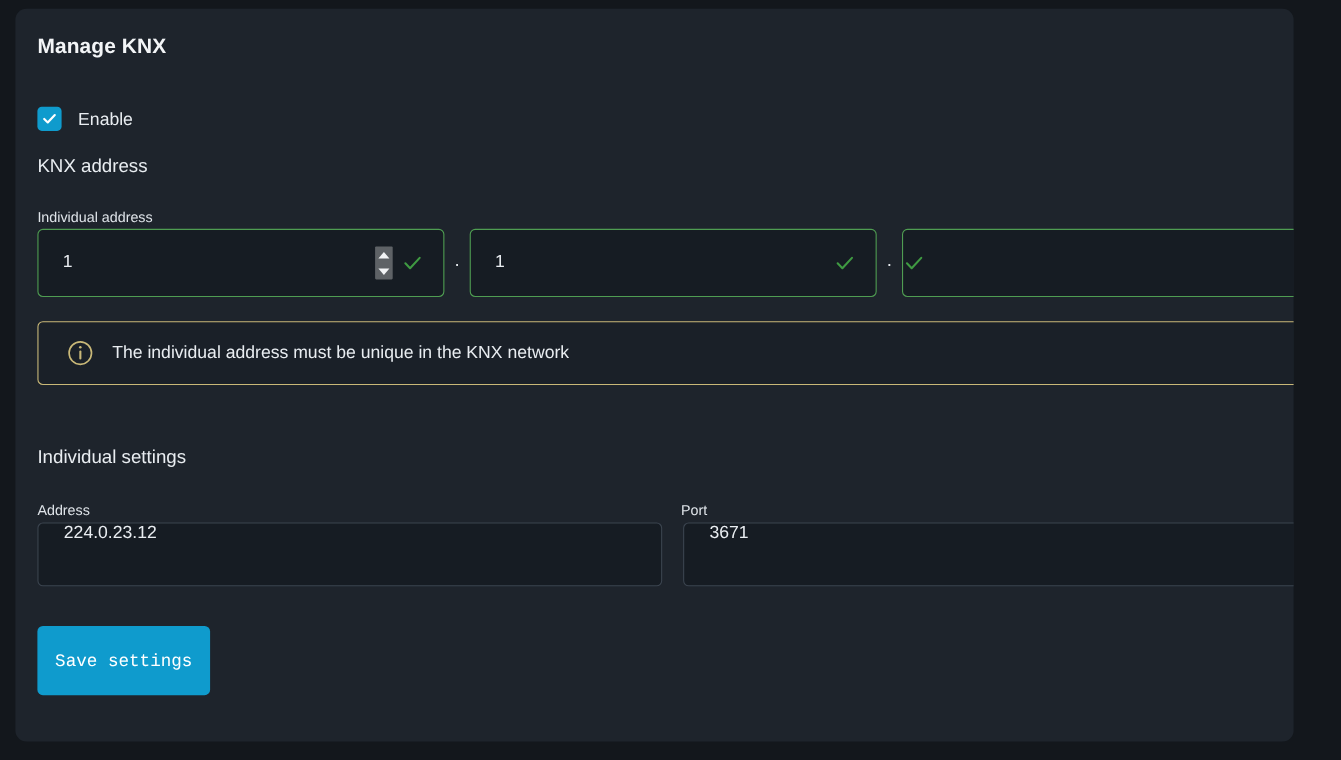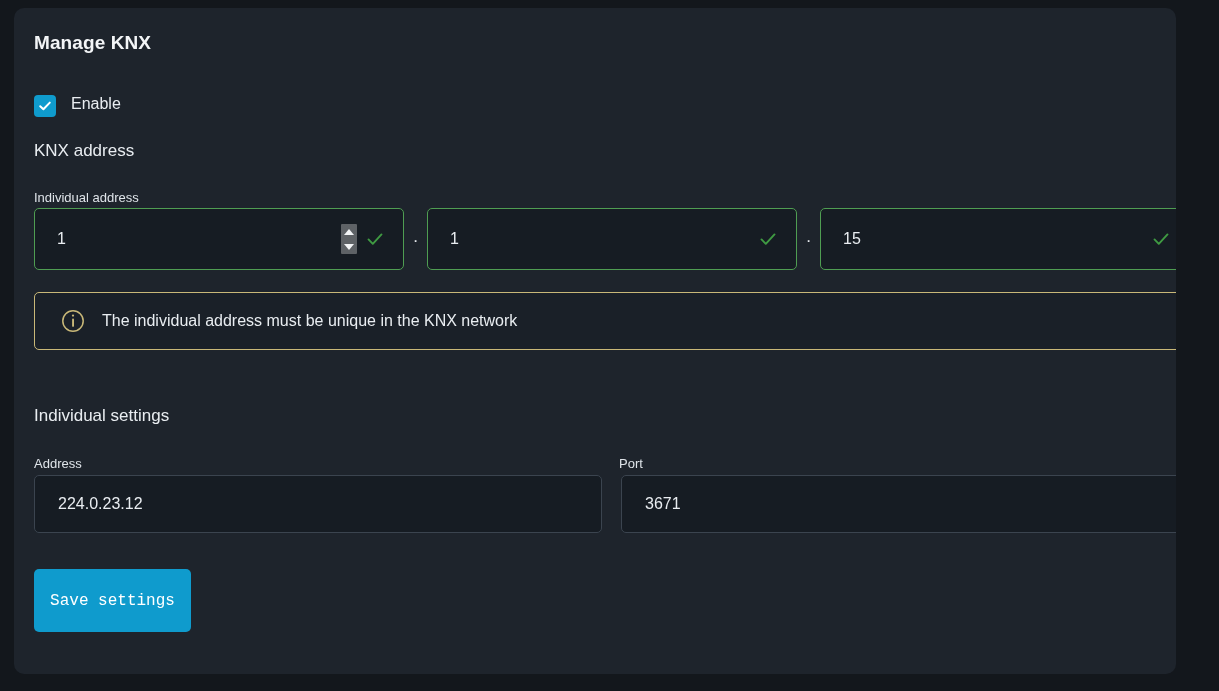--- a/index.html
+++ b/index.html
@@ -35,21 +35,21 @@
     color: #f3f5f7;
     letter-spacing: .1px;
   }
 
   
   .enable-row {
     position: absolute;
     left: 20px;
     top: 87px;
     display: flex;
-    align-items: flex-start;
+    align-items: flex-end;
     height: 24px;
   }
   .checkbox {
     width: 22px;
     height: 22px;
     border-radius: 4px;
     background: #0f9bcd;
     display: flex;
     align-items: center;
     justify-content: center;
@@ -189,21 +189,21 @@
   
   .mc-input {
     position: absolute;
     top: 467px;
     height: 58px;
     box-sizing: border-box;
     background: #161c23;
     border: 1px solid #3b444f;
     border-radius: 5px;
     display: flex;
-    align-items: center;
+    align-items: flex-start;
   }
   .mc-input.address { left: 20px;  width: 568px; }
   .mc-input.port    { left: 607px; width: 569px; }
   .mc-value {
     font-size: 16px;
     color: #e9edf1;
     padding-left: 23px;
   }
 
   
@@ -269,21 +269,20 @@
           <path d="M3.5 10.4 L7.8 14.8 L16.5 5.4" fill="none" stroke="#3f9a42" stroke-width="1.9" stroke-linecap="round" stroke-linejoin="round"></path>
         </svg>
       </div>
     </div>
 
     <div class="dot-sep d2">
       <span>.</span>
     </div>
 
     <div class="addr-input a3">
-      <div class="addr-value">15</div>
       <div class="valid-check">
         <svg width="20" height="20" viewBox="0 0 20 20">
           <path d="M3.5 10.4 L7.8 14.8 L16.5 5.4" fill="none" stroke="#3f9a42" stroke-width="1.9" stroke-linecap="round" stroke-linejoin="round"></path>
         </svg>
       </div>
     </div>
 
   </div>
 
   <div class="info-box">

